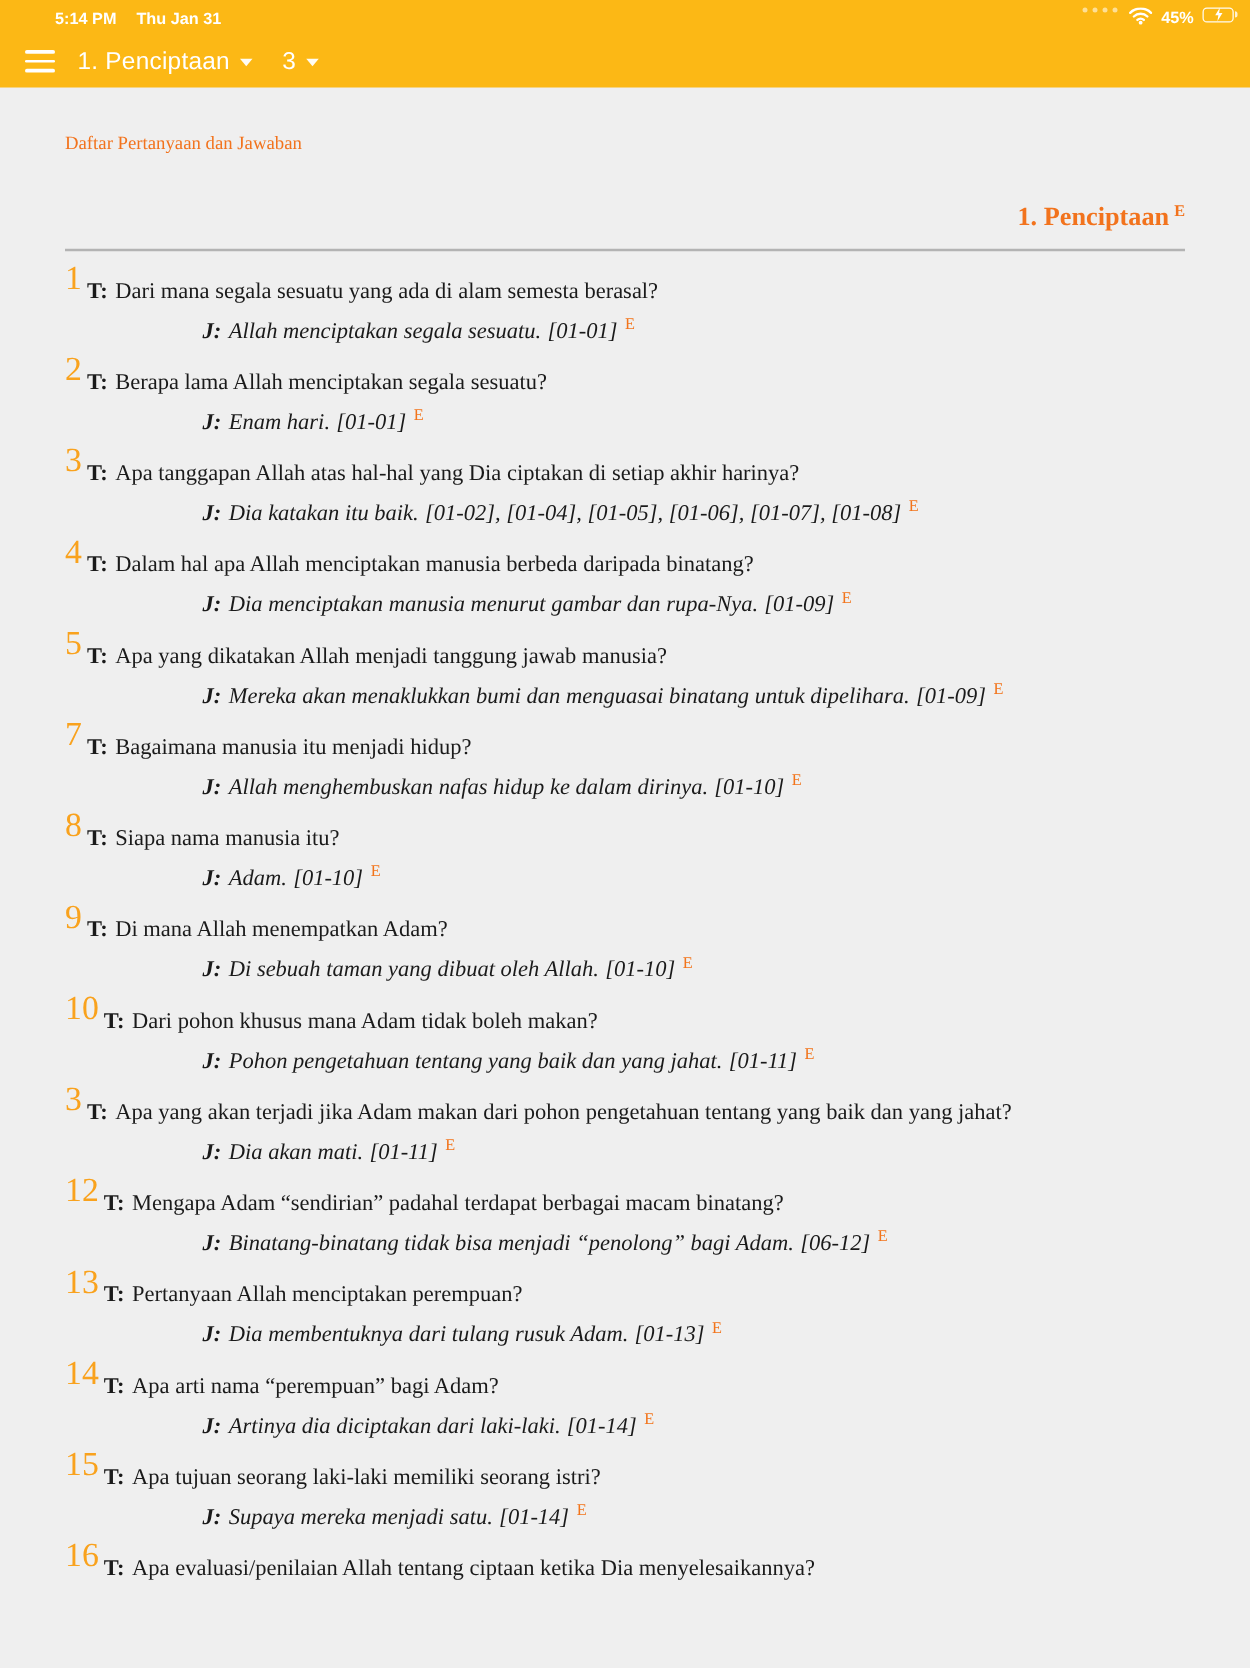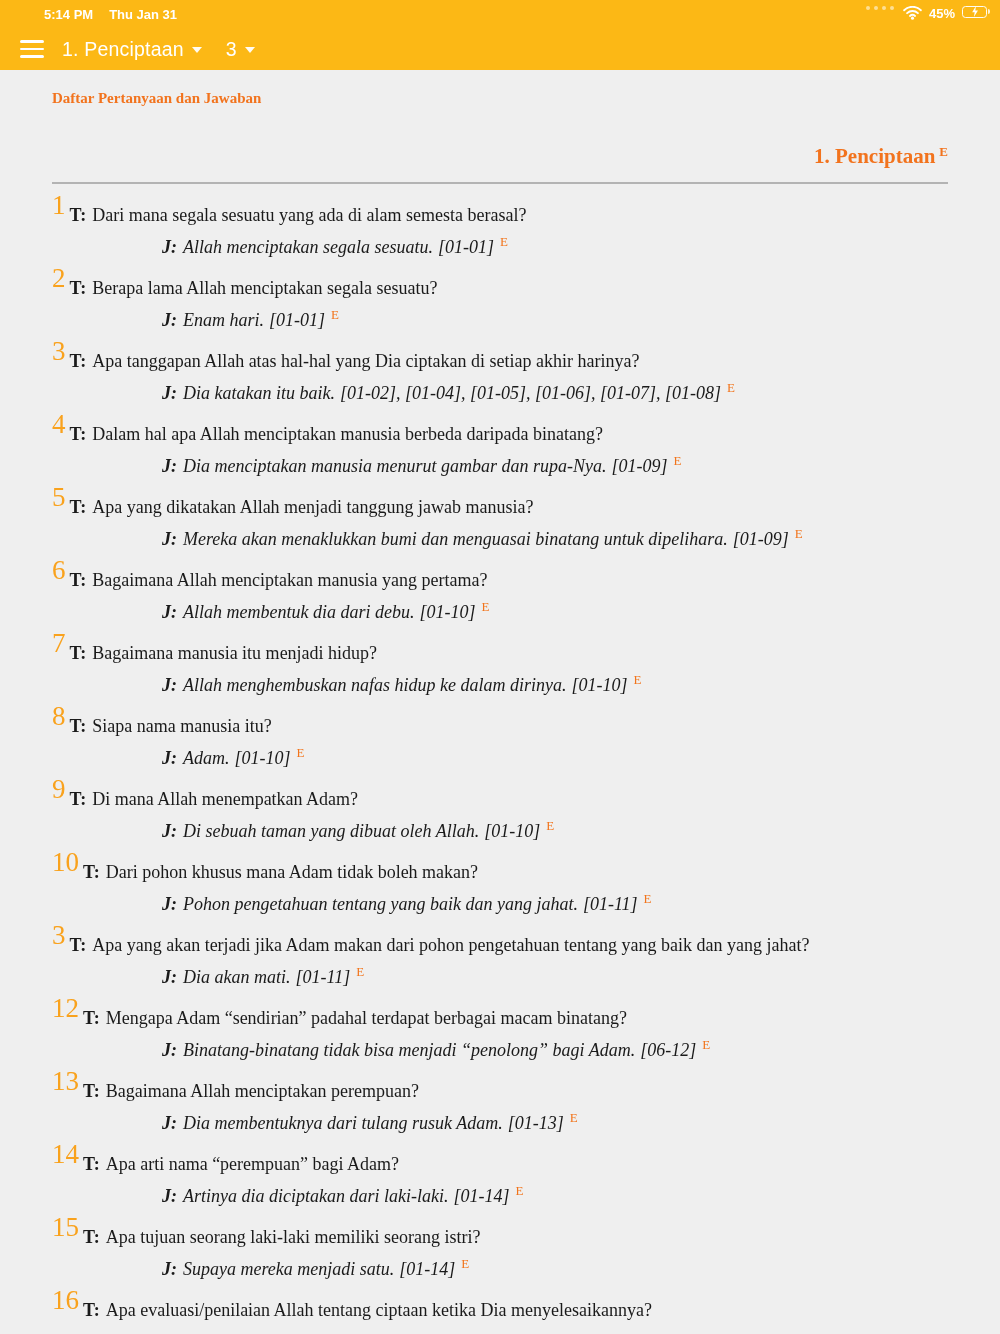--- a/index.html
+++ b/index.html
@@ -45,21 +45,21 @@
   .caret {
     width: 0; height: 0; margin-left: 8px; transform: translateY(1px);
     border-left: 5px solid transparent; border-right: 5px solid transparent;
     border-top: 6px solid rgba(255,255,255,0.95);
   }
   .nav-num-group { display: flex; align-items: center; margin-left: 24px; cursor: pointer; }
   .nav-num { font-size: 19.5px; }
 
   
   .content { padding: 0 52px; }
-  .doc-label { margin-top: 20px; font-size: 15px; font-weight: 700; color: #F2731D; }
+  .doc-label { margin-top: 37px; font-size: 15px; font-weight: 400; color: #F2731D; }
   .doc-title { margin-top: 37px; text-align: right; font-size: 21px; font-weight: 700; color: #F2731D; }
   .doc-title .title-sup { font-size: 13px; margin-left: 4px; position: relative; top: -7px; }
   .rule { margin-top: 13px; border: none; border-top: 2px solid #B3B3B3; }
 
   .qa-list { margin-top: 15px; }
   .qa-item { margin-bottom: 9px; }
   .q-line { font-size: 18px; line-height: 33px; color: #1A1A1A; }
   .num {
     font-size: 27px; color: #F9A21D; line-height: 1;
     position: relative; top: -7px; margin-right: 4px;
@@ -174,28 +174,20 @@
 
   <div class="qa-item">
     <div class="q-line">
       <span class="num">5</span><span class="q-label">T:</span><span class="q-text">Apa yang dikatakan Allah menjadi tanggung jawab manusia?</span>
     </div>
     <div class="a-line">
       <span class="a-label">J:</span><span class="a-text">Mereka akan menaklukkan bumi dan menguasai binatang untuk dipelihara.</span><span class="a-ref">[01-09]</span><span class="e-sup">E</span>
     </div>
   </div>
 
-  <div class="qa-item">
-    <div class="q-line">
-      <span class="num">6</span><span class="q-label">T:</span><span class="q-text">Bagaimana Allah menciptakan manusia yang pertama?</span>
-    </div>
-    <div class="a-line">
-      <span class="a-label">J:</span><span class="a-text">Allah membentuk dia dari debu.</span><span class="a-ref">[01-10]</span><span class="e-sup">E</span>
-    </div>
-  </div>
 
   <div class="qa-item">
     <div class="q-line">
       <span class="num">7</span><span class="q-label">T:</span><span class="q-text">Bagaimana manusia itu menjadi hidup?</span>
     </div>
     <div class="a-line">
       <span class="a-label">J:</span><span class="a-text">Allah menghembuskan nafas hidup ke dalam dirinya.</span><span class="a-ref">[01-10]</span><span class="e-sup">E</span>
     </div>
   </div>
 
@@ -239,21 +231,21 @@
     <div class="q-line">
       <span class="num">12</span><span class="q-label">T:</span><span class="q-text">Mengapa Adam “sendirian” padahal terdapat berbagai macam binatang?</span>
     </div>
     <div class="a-line">
       <span class="a-label">J:</span><span class="a-text">Binatang-binatang tidak bisa menjadi “penolong” bagi Adam.</span><span class="a-ref">[06-12]</span><span class="e-sup">E</span>
     </div>
   </div>
 
   <div class="qa-item">
     <div class="q-line">
-      <span class="num">13</span><span class="q-label">T:</span><span class="q-text">Bagaimana Allah menciptakan perempuan?</span>
+      <span class="num">13</span><span class="q-label">T:</span><span class="q-text">Pertanyaan Allah menciptakan perempuan?</span>
     </div>
     <div class="a-line">
       <span class="a-label">J:</span><span class="a-text">Dia membentuknya dari tulang rusuk Adam.</span><span class="a-ref">[01-13]</span><span class="e-sup">E</span>
     </div>
   </div>
 
   <div class="qa-item">
     <div class="q-line">
       <span class="num">14</span><span class="q-label">T:</span><span class="q-text">Apa arti nama “perempuan” bagi Adam?</span>
     </div>

